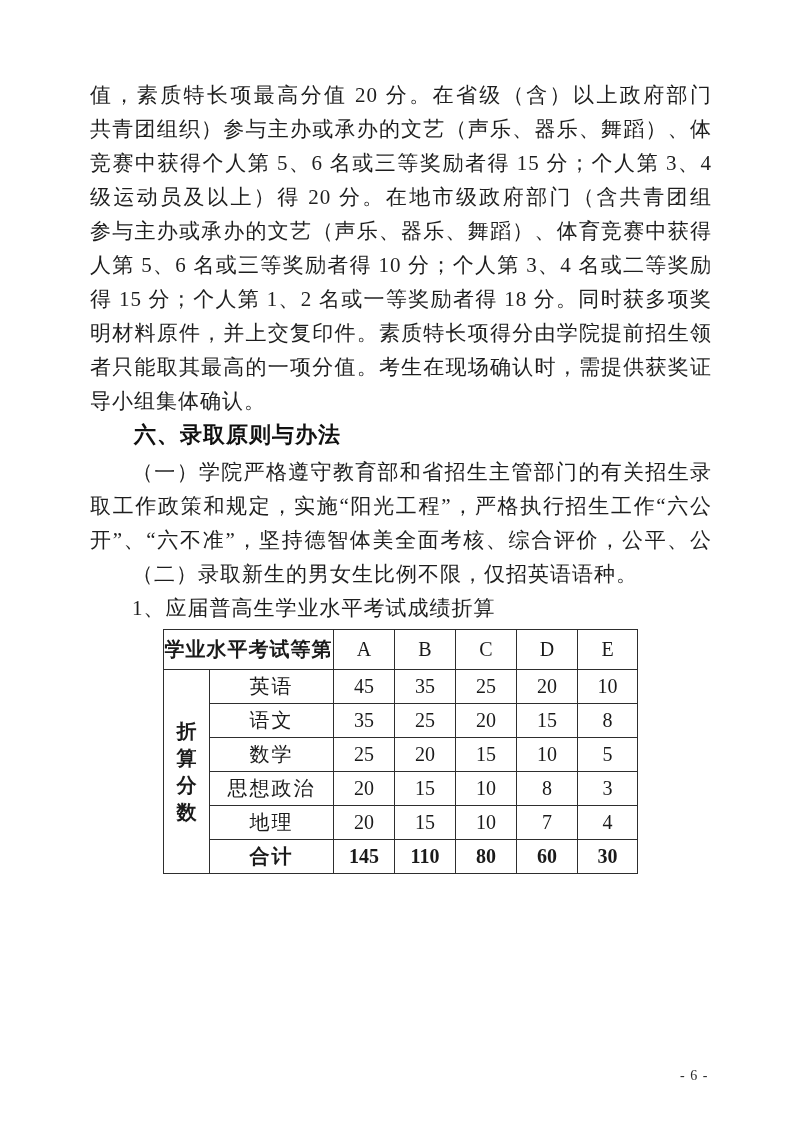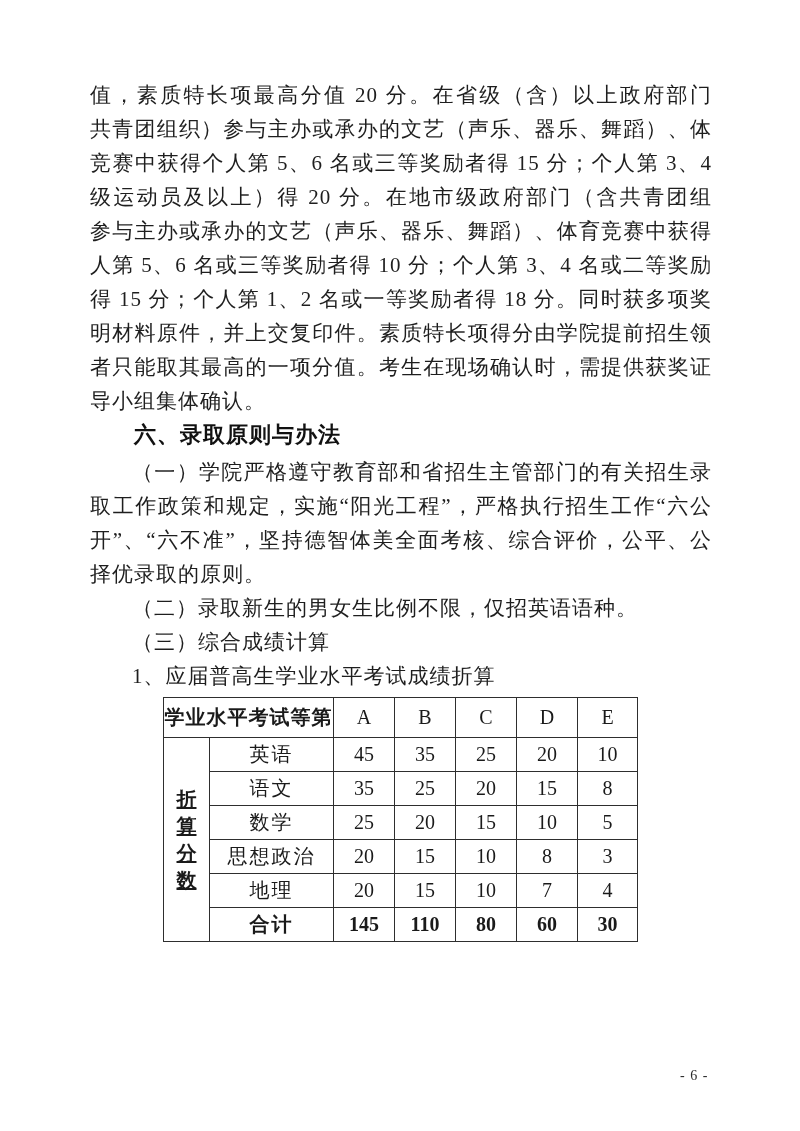--- a/index.html
+++ b/index.html
@@ -67,21 +67,20 @@
   th.grade { font-weight:400; }
   td.group-cell { font-weight:700; }
   .vertical-text {
     display:inline-block;
     width:22px;
     line-height:27px;
     word-break:break-all;
     font-weight:700;
     font-size:20px;
     text-align:center;
-    text-decoration:underline;
   }
   td.subject-cell { letter-spacing:2px; }
   tr.total-row td { font-weight:700; }
   .page-number {
     position:absolute;
     left:680px; top:1068px;
     font-size:14px;
     letter-spacing:1px;
     color:#2a2a2a;
   }
@@ -104,25 +103,23 @@
       <div class="line jline">者只能取其最高的一项分值。考生在现场确认时，需提供获奖证</div>
       <div class="line lline">导小组集体确认。</div>
     </div>
 
     <div class="heading">六、录取原则与办法</div>
 
     <div class="after-heading">
       <div class="line jline indent">（一）学院严格遵守教育部和省招生主管部门的有关招生录</div>
       <div class="line jline">取工作政策和规定，实施“阳光工程”，严格执行招生工作“六公</div>
       <div class="line jline">开”、“六不准”，坚持德智体美全面考核、综合评价，公平、公正、</div>
-      <div class="line lline">择优录取的原则。</div>
     </div>
 
     <div class="line lline indent">（二）录取新生的男女生比例不限，仅招英语语种。</div>
-    <div class="line lline indent">（三）综合成绩计算</div>
     <div class="line lline indent">1、应届普高生学业水平考试成绩折算</div>
 
     <div class="score-table-wrap">
       <table class="score-table">
         <colgroup>
           <col style="width:46px">
           <col style="width:124px">
           <col style="width:61px">
           <col style="width:61px">
           <col style="width:61px">

